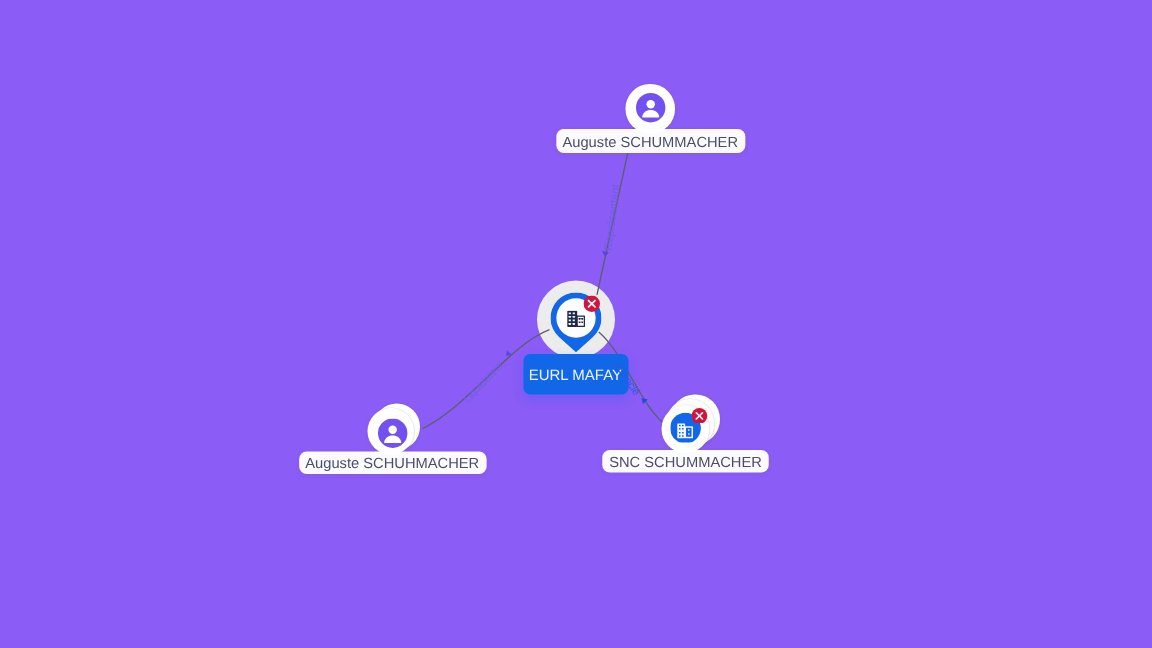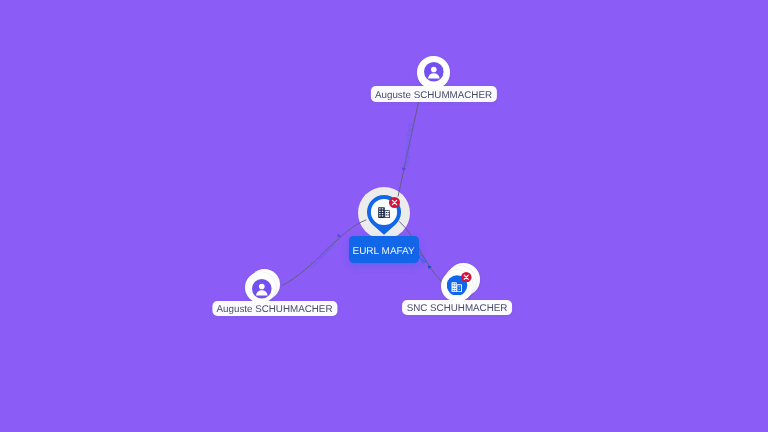--- a/index.html
+++ b/index.html
@@ -47,21 +47,21 @@
   </div>
 
   <div style="position:absolute;left:0;top:0;">
     <div class="disc" style="left:248.9px;top:269.1px;width:31px;height:31px;"></div>
     <div class="disc" style="left:244.9px;top:272.1px;width:31px;height:31px;"></div>
     <svg style="position:absolute;left:252px;top:279.2px;" width="19.6" height="19.6" viewBox="0 0 24 24">
       <circle cx="12" cy="12" r="12" fill="#7350f0"></circle>
       <circle cx="12" cy="9.15" r="3.45" fill="#fff"></circle>
       <path d="M12 13.9 C 8.3 13.9 5.65 16.1 5.0 19.45 C 4.93 19.85 5.08 20.1 5.45 20.1 L18.55 20.1 C 18.92 20.1 19.07 19.85 19.0 19.45 C 18.35 16.1 15.7 13.9 12 13.9 Z" fill="#fff"></path>
     </svg>
-    <div class="nodelabel" style="left:261.5px;top:300.5px;margin-left:13px;">
+    <div class="nodelabel" style="left:261.5px;top:300.5px;">
         <span>Auguste SCHUHMACHER</span>
       </div>
   </div>
 
   <div style="position:absolute;left:0;top:0;">
     <div class="disc" style="left:447.2px;top:263.3px;width:32.4px;height:32.4px;"></div>
     <div class="disc" style="left:444px;top:266.4px;width:32.4px;height:32.4px;"></div>
     <div class="disc" style="left:440.8px;top:269.5px;width:32.4px;height:32.4px;"></div>
     <svg style="position:absolute;left:447.2px;top:274.6px;" width="20.8" height="20.8" viewBox="0 0 83.2 83.2">
       <circle cx="40.0" cy="41.6" r="41" fill="#1266e8"></circle>
@@ -81,21 +81,21 @@
       <g fill="#f3f8ff">
         <rect x="46.8" y="44.8" width="4.2" height="4.2" rx="1.1"></rect>
         <rect x="46.8" y="55.2" width="4.2" height="4.2" rx="1.1"></rect>
       </g>
     </svg>
     <svg style="position:absolute;left:461.2px;top:271.7px;" width="10.5" height="10.5" viewBox="0 0 24 24">
       <circle cx="12" cy="12" r="12" fill="#d4143c"></circle>
       <path d="M7.3 7.3 L16.7 16.7 M16.7 7.3 L7.3 16.7" stroke="#fff" stroke-width="2.5" stroke-linecap="round"></path>
     </svg>
     <div class="nodelabel" style="left:457px;top:299.5px;">
-        <span>SNC SCHUHMACHER</span>
+        <span>SNC SCHUMMACHER</span>
       </div>
   </div>
 
   <div style="position:absolute;left:0;top:0;">
     <svg style="position:absolute;left:367.2px;top:195.2px;" width="34" height="40" viewBox="0 0 34 40">
       <path d="M17 39.8 L5.67 29.68 A 17 17 0 1 1 28.33 29.68 Z" fill="#1266e8"></path>
       <circle cx="17" cy="17" r="13.1" fill="#fcfdff"></circle>
     </svg>
     <svg style="position:absolute;left:377.6px;top:206.5px;" width="12.2" height="11.2" viewBox="0 0 24.4 22.4">
       <rect x="0.4" y="0.4" width="13.2" height="21.6" rx="0.9" fill="#1e2747"></rect>

